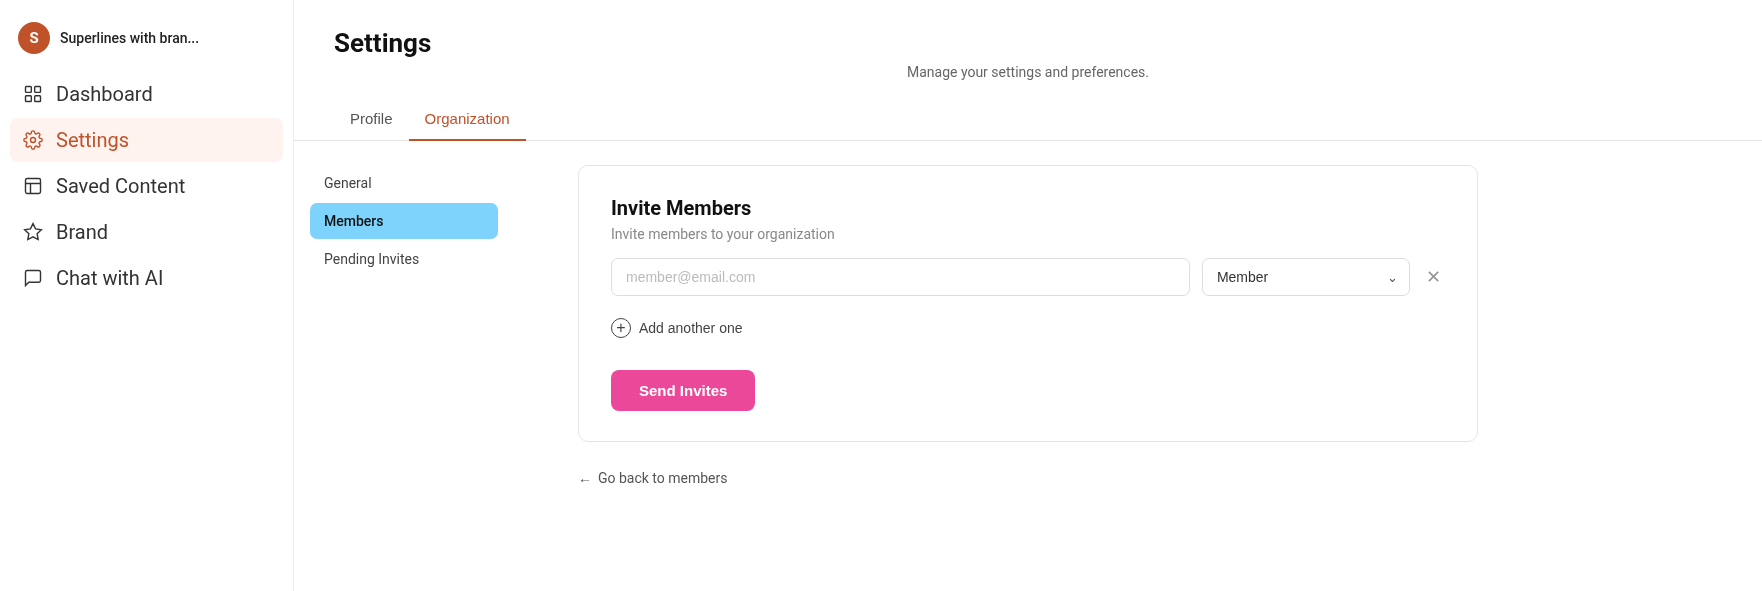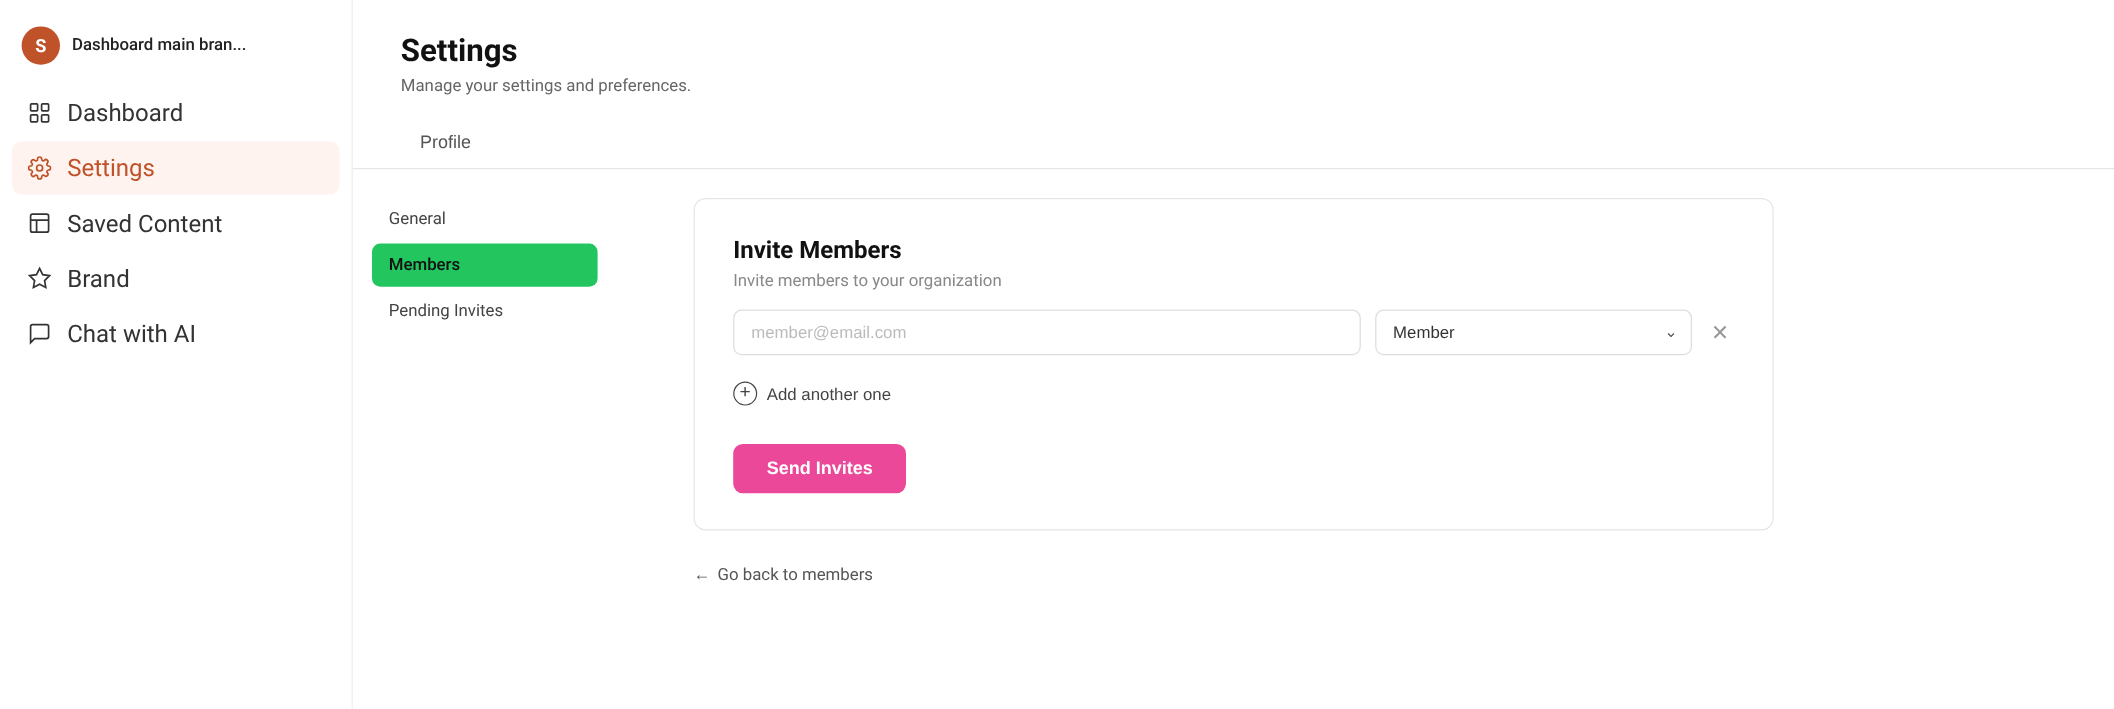--- a/index.html
+++ b/index.html
@@ -98,20 +98,21 @@
     .main-title {
       font-size: 26px;
       font-weight: 700;
       color: #111;
       margin-bottom: 6px;
     }
     .main-subtitle {
       font-size: 14px;
       color: #666;
       margin-bottom: 18px;
+      text-align: center;
     }
 
     
     .tabs {
       display: flex;
       gap: 0;
       border-bottom: 1px solid #e5e5e5;
       padding: 0 40px;
     }
     .tab {
@@ -149,21 +150,21 @@
     }
     .left-nav-item {
       padding: 10px 14px;
       font-size: 14px;
       color: #444;
       border-radius: 7px;
       cursor: pointer;
       margin-bottom: 2px;
     }
     .left-nav-item.active {
-      background: #22c55e;
+      background: #7dd3fc;
       font-weight: 500;
       color: #111;
     }
 
     
     .right-panel {
       flex: 1;
       padding: 24px 40px;
       overflow-y: auto;
     }
@@ -200,21 +201,21 @@
       font-size: 14px;
       color: #333;
       outline: none;
     }
     .email-input::placeholder {
       color: #bbb;
     }
 
     .role-select-wrapper {
       position: relative;
-      width: 264px;
+      width: 208px;
     }
     .role-select {
       width: 100%;
       padding: 10px 36px 10px 14px;
       border: 1px solid #ddd;
       border-radius: 7px;
       font-size: 14px;
       color: #333;
       background: #fff;
       appearance: none;
@@ -288,21 +289,21 @@
       cursor: pointer;
       text-decoration: none;
     }
   </style>
 </head>
 <body>
 
 <nav class="sidebar">
   <div class="sidebar-brand">
     <div class="brand-avatar">S</div>
-    <span class="brand-name">Dashboard main bran...</span>
+    <span class="brand-name">Superlines with bran...</span>
   </div>
   <div class="sidebar-nav">
 
     <div class="sidebar-item">
       <span class="icon">
         <svg viewBox="0 0 24 24" fill="none" stroke="currentColor" stroke-width="1.7">
           <rect x="3" y="3" width="7" height="7" rx="1"></rect>
           <rect x="14" y="3" width="7" height="7" rx="1"></rect>
           <rect x="3" y="14" width="7" height="7" rx="1"></rect>
           <rect x="14" y="14" width="7" height="7" rx="1"></rect>
@@ -352,20 +353,21 @@
 </nav>
 
 <main class="main">
   <div class="main-header">
     <h1 class="main-title">Settings</h1>
     <p class="main-subtitle">Manage your settings and preferences.</p>
   </div>
 
   <div class="tabs">
     <button class="tab">Profile</button>
+    <button class="tab active">Organization</button>
   </div>
 
   <div class="content-area">
 
     <div class="left-nav">
       <div class="left-nav-item">General</div>
       <div class="left-nav-item active">Members</div>
       <div class="left-nav-item">Pending Invites</div>
     </div>
 

